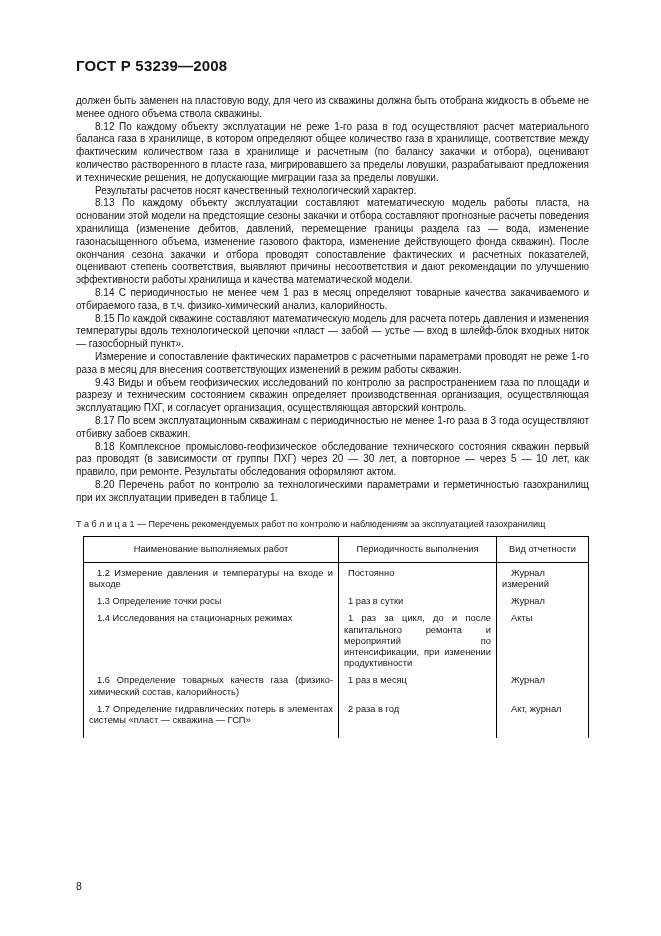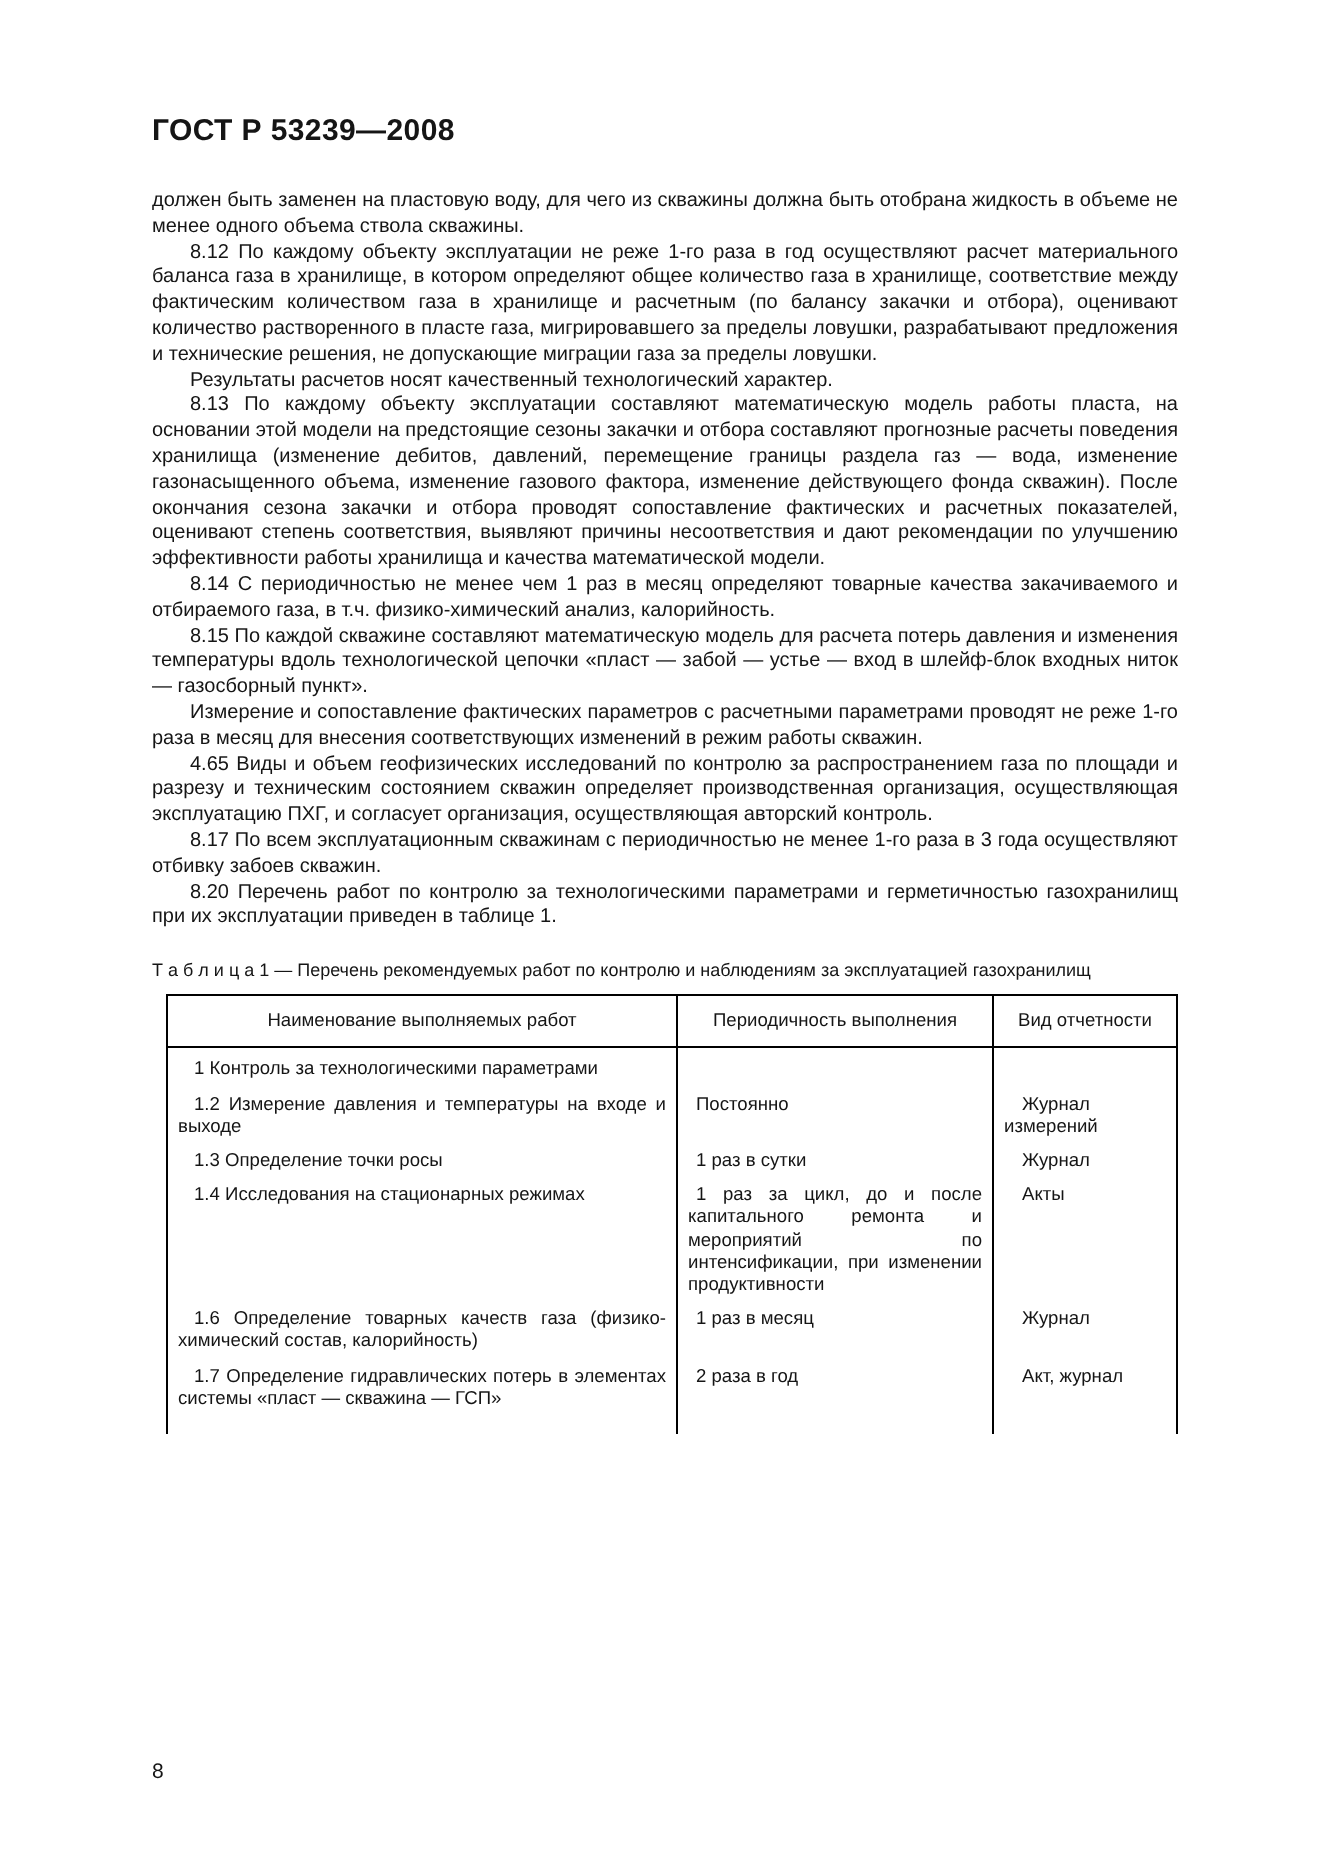--- a/index.html
+++ b/index.html
@@ -77,46 +77,42 @@
   <div class="doc-number">ГОСТ Р 53239—2008</div>
 
   <div class="body-text">
     <p class="no-indent">должен быть заменен на пластовую воду, для чего из скважины должна быть отобрана жидкость в объеме не менее одного объема ствола скважины.</p>
     <p>8.12 По каждому объекту эксплуатации не реже 1-го раза в год осуществляют расчет материального баланса газа в хранилище, в котором определяют общее количество газа в хранилище, соответствие между фактическим количеством газа в хранилище и расчетным (по балансу закачки и отбора), оценивают количество растворенного в пласте газа, мигрировавшего за пределы ловушки, разрабатывают предложения и технические решения, не допускающие миграции газа за пределы ловушки.</p>
     <p>Результаты расчетов носят качественный технологический характер.</p>
     <p>8.13 По каждому объекту эксплуатации составляют математическую модель работы пласта, на основании этой модели на предстоящие сезоны закачки и отбора составляют прогнозные расчеты поведения хранилища (изменение дебитов, давлений, перемещение границы раздела газ — вода, изменение газонасыщенного объема, изменение газового фактора, изменение действующего фонда скважин). После окончания сезона закачки и отбора проводят сопоставление фактических и расчетных показателей, оценивают степень соответствия, выявляют причины несоответствия и дают рекомендации по улучшению эффективности работы хранилища и качества математической модели.</p>
     <p>8.14 С периодичностью не менее чем 1 раз в месяц определяют товарные качества закачиваемого и отбираемого газа, в т.ч. физико-химический анализ, калорийность.</p>
     <p>8.15 По каждой скважине составляют математическую модель для расчета потерь давления и изменения температуры вдоль технологической цепочки «пласт — забой — устье — вход в шлейф-блок входных ниток — газосборный пункт».</p>
     <p>Измерение и сопоставление фактических параметров с расчетными параметрами проводят не реже 1-го раза в месяц для внесения соответствующих изменений в режим работы скважин.</p>
-    <p>4.65 Виды и объем геофизических исследований по контролю за распространением газа по площади и разрезу и техническим состоянием скважин определяет производственная организация, осуществляющая эксплуатацию ПХГ, и согласует организация, осуществляющая авторский контроль.</p>
+    <p>9.43 Виды и объем геофизических исследований по контролю за распространением газа по площади и разрезу и техническим состоянием скважин определяет производственная организация, осуществляющая эксплуатацию ПХГ, и согласует организация, осуществляющая авторский контроль.</p>
     <p>8.17 По всем эксплуатационным скважинам с периодичностью не менее 1-го раза в 3 года осуществляют отбивку забоев скважин.</p>
+    <p>8.18 Комплексное промыслово-геофизическое обследование технического состояния скважин первый раз проводят (в зависимости от группы ПХГ) через 20 — 30 лет, а повторное — через 5 — 10 лет, как правило, при ремонте. Результаты обследования оформляют актом.</p>
     <p>8.20 Перечень работ по контролю за технологическими параметрами и герметичностью газохранилищ при их эксплуатации приведен в таблице 1.</p>
   </div>
 
   <div class="table-caption">Т а б л и ц а  1 — Перечень рекомендуемых работ по контролю и наблюдениям за эксплуатацией газохранилищ</div>
 
   <table class="data-table">
     <colgroup>
         <col class="c1">
         <col class="c2">
         <col class="c3">
       </colgroup>
     <thead>
       <tr>
         <th>Наименование выполняемых работ</th>
         <th>Периодичность выполнения</th>
         <th>Вид отчетности</th>
       </tr>
     </thead>
     <tbody>
-      <tr>
-        <td class="work">1 Контроль за технологическими параметрами</td>
-        <td class="period"></td>
-        <td class="report"></td>
-      </tr>
       <tr>
         <td class="work">1.2 Измерение давления и температуры на входе и выходе</td>
         <td class="period">Постоянно</td>
         <td class="report">Журнал измерений</td>
       </tr>
       <tr>
         <td class="work">1.3 Определение точки росы</td>
         <td class="period">1 раз в сутки</td>
         <td class="report">Журнал</td>
       </tr>

